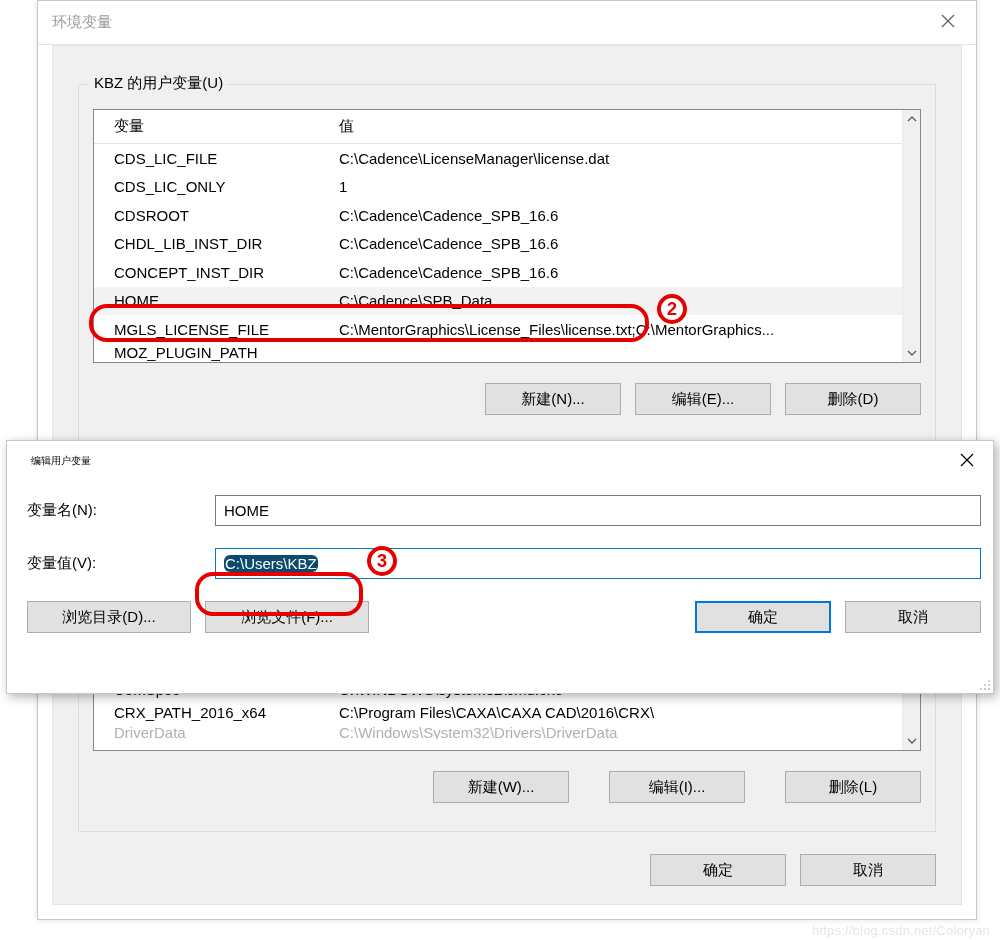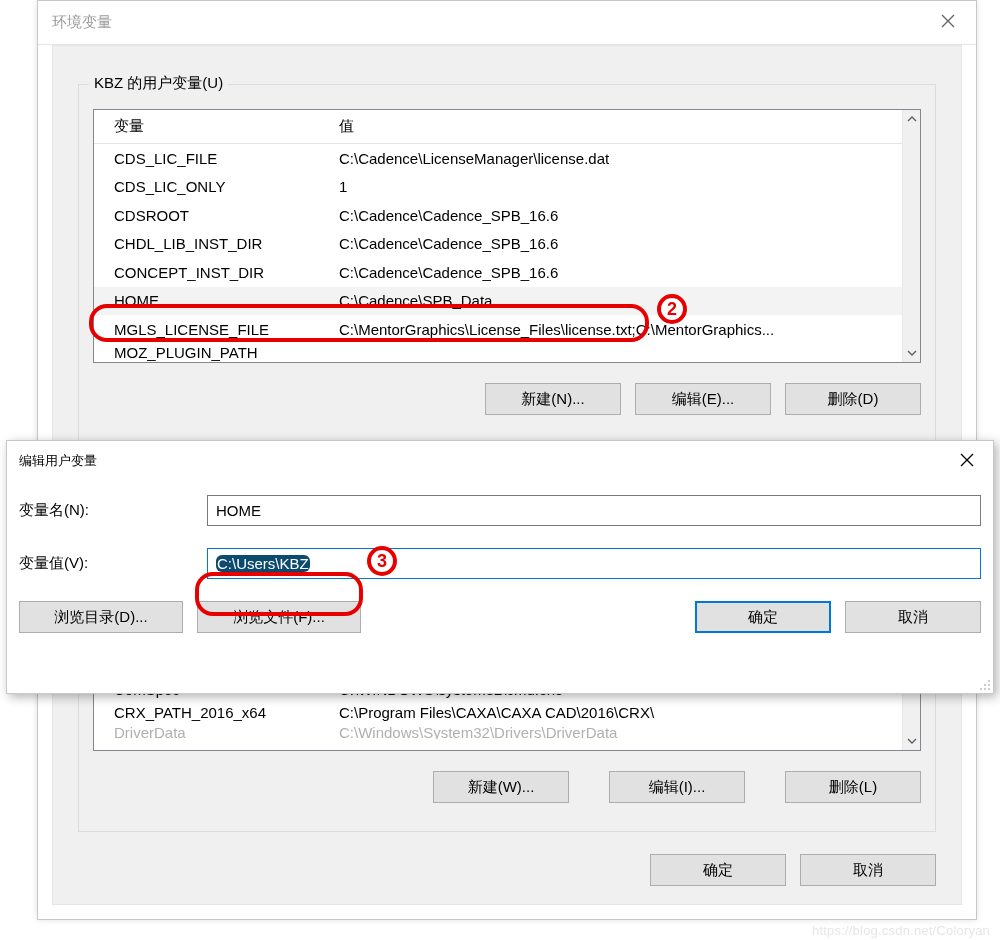--- a/index.html
+++ b/index.html
@@ -54,26 +54,26 @@
     position:absolute; border:4px solid #e60000; border-radius:18px; z-index:20; pointer-events:none;
   }
 
   
   .edit-dialog {
     position:absolute; left:6px; top:440px; width:988px; height:254px;
     background:#fff; border:1px solid #c8c8c8; box-shadow: 3px 3px 10px rgba(0,0,0,0.3);
     z-index:30;
   }
   .edit-titlebar {
-    height:40px; display:flex; align-items:center; justify-content:space-between; padding-left:12px;
-    font-size:13px; color:#000;
+    height:40px; display:flex; align-items:center; justify-content:space-between; padding-left:24px;
+    font-size:10px; color:#000;
   }
   .edit-titlebar .close { width:52px; height:100%; display:flex; align-items:center; justify-content:center; color:#000; cursor:pointer; }
   .edit-titlebar .close svg { width:14px; height:14px; }
-  .edit-body { padding: 14px 12px 0 12px; }
+  .edit-body { padding: 14px 12px 0 20px; }
   .field-row { display:flex; align-items:center; margin-bottom:22px; }
   .field-label { width:188px; font-size:15px; color:#000; }
   .text-input {
     flex:1; height:31px; border:1px solid #7a7a7a; background:#fff; font-size:15px;
     padding:0 8px; display:flex; align-items:center; color:#000;
   }
   .text-input.focus { border:1px solid #0078d7; }
   .text-input .sel { background:#0c4a6e; color:#fff; padding:0 1px;border-radius:6px; }
   .edit-btnrow { display:flex; justify-content:space-between; margin-top:6px;gap:36px; }
   .edit-btnrow .left, .edit-btnrow .right { display:flex; gap:14px; }

